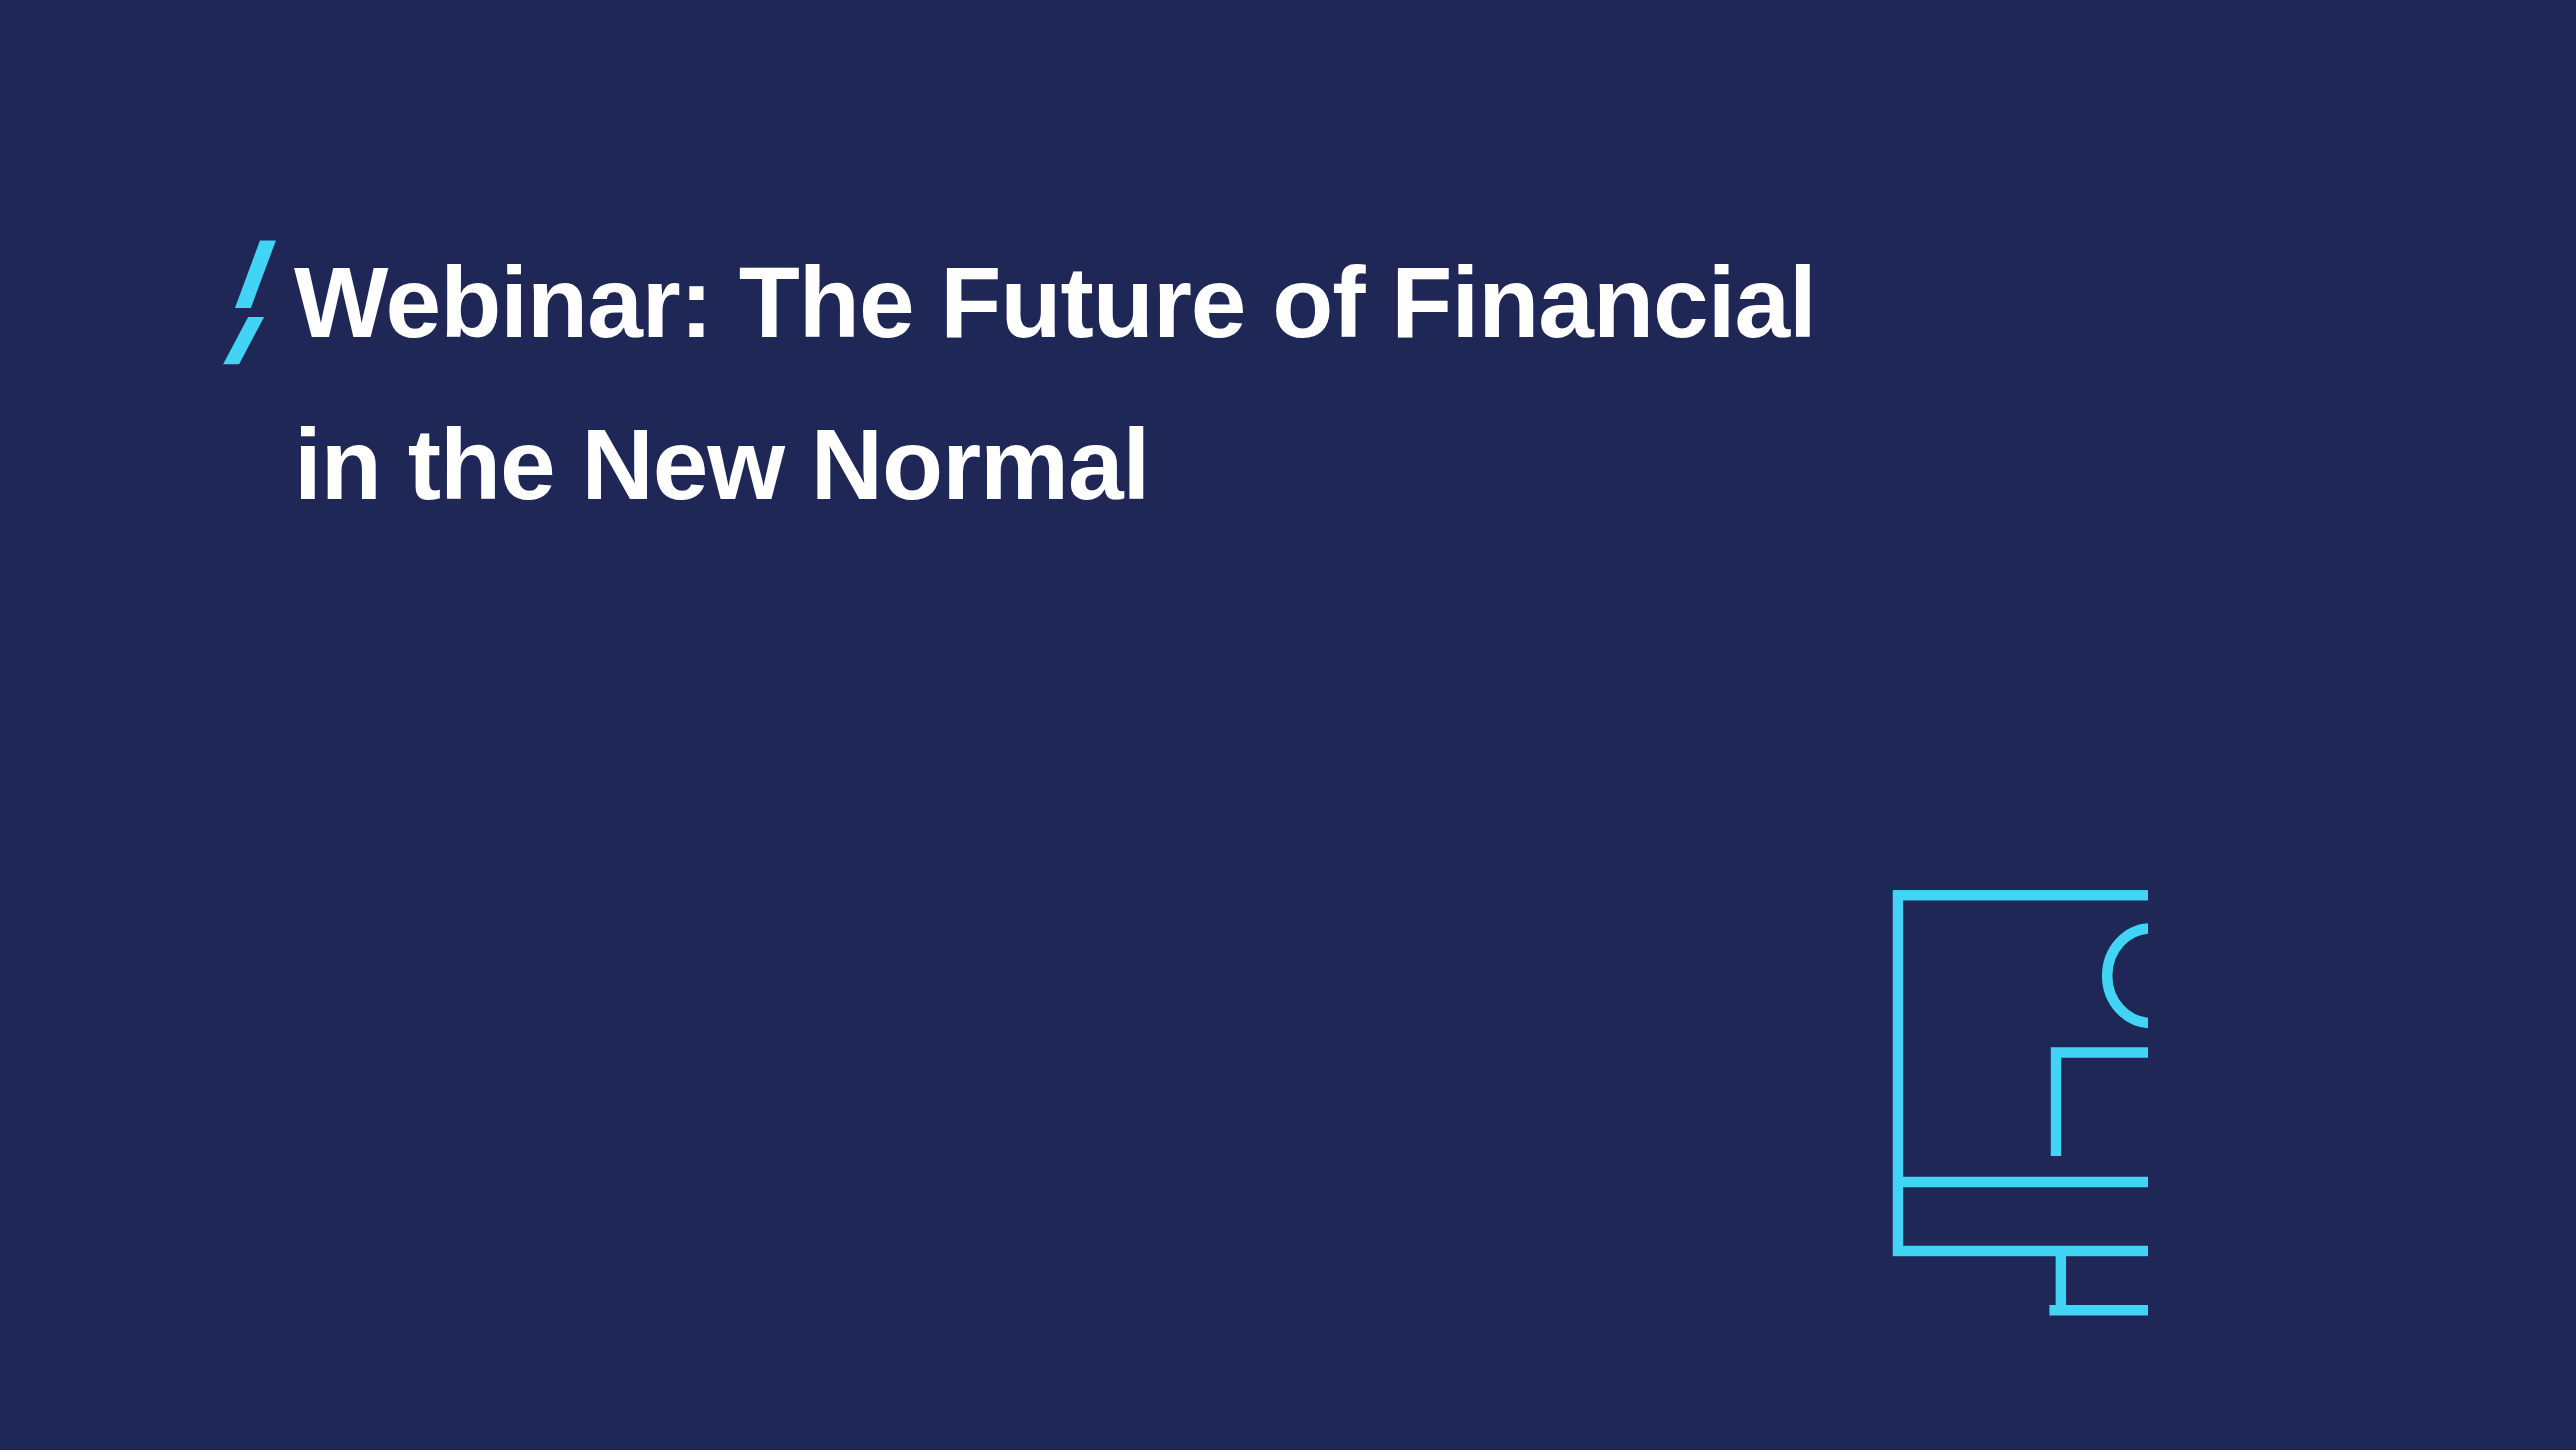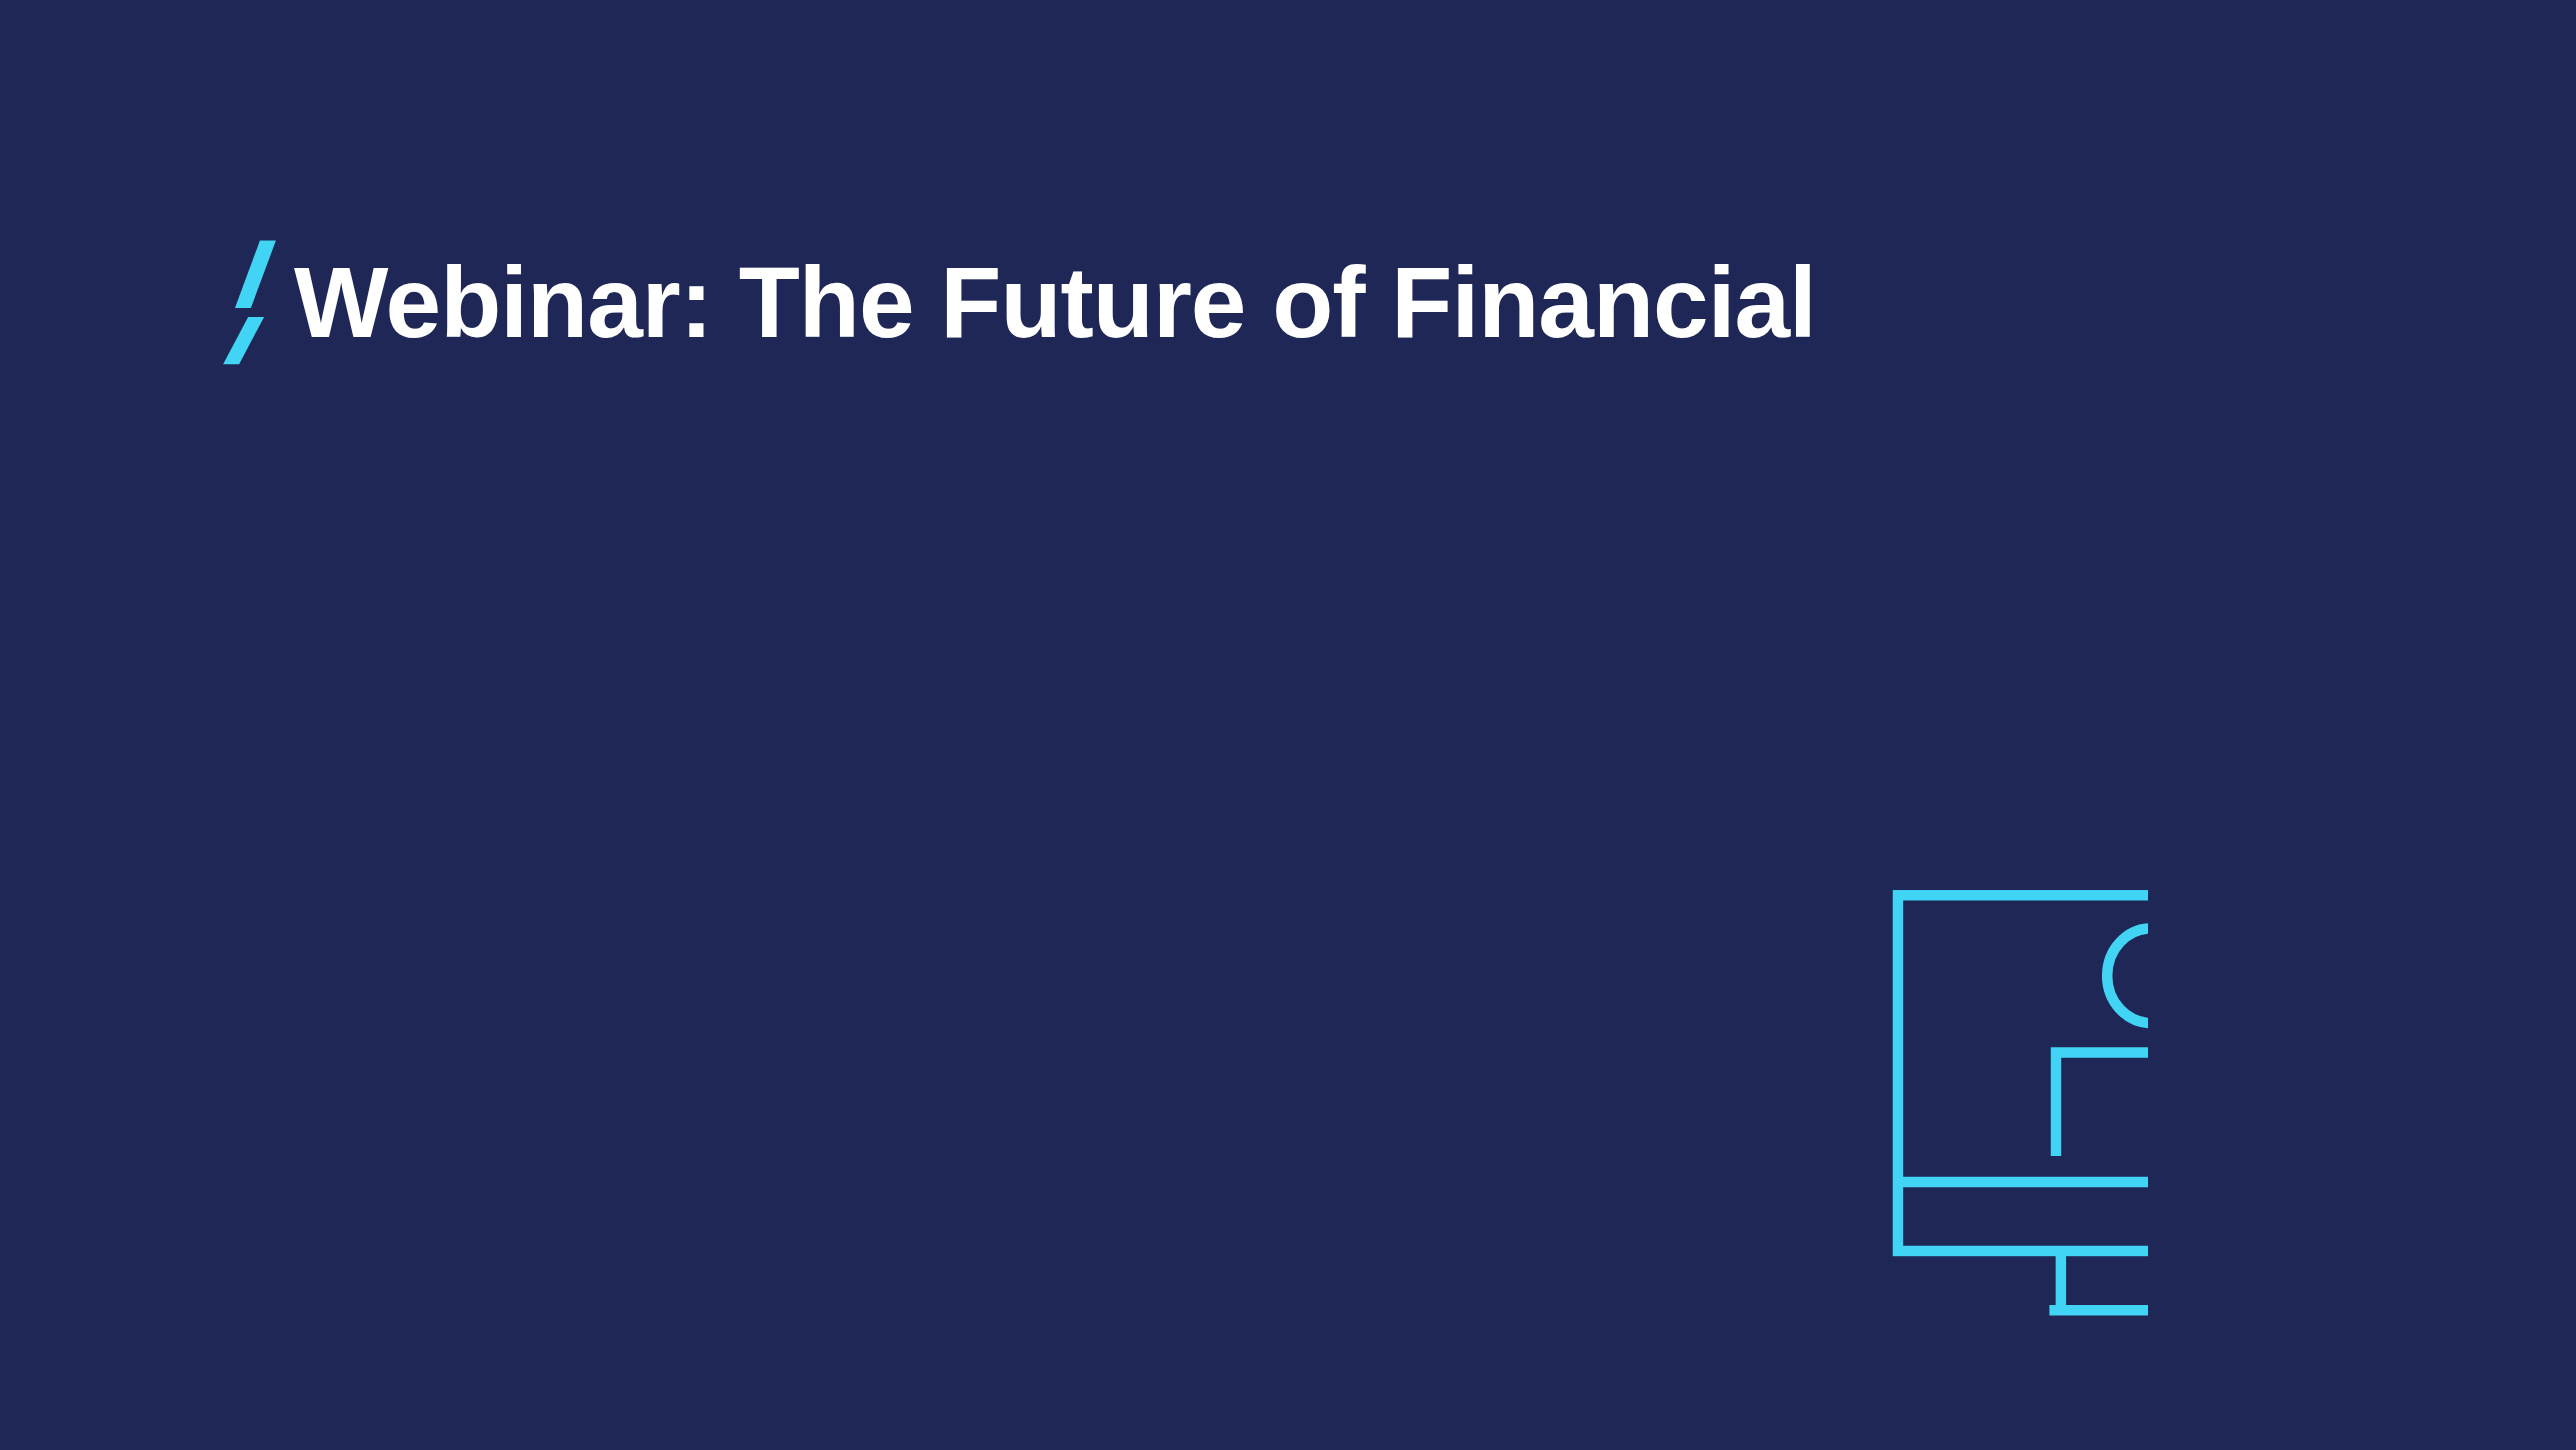--- a/index.html
+++ b/index.html
@@ -76,20 +76,21 @@
       <svg width="60" height="139" viewBox="0 0 86 200" xmlns="http://www.w3.org/2000/svg">
 
         <polygon points="53,18 76,18 40,115 17,115" fill="#41d4f4"></polygon>
 
         <polygon points="36,128 59,128 23,196 0,196" fill="#41d4f4"></polygon>
       </svg>
     </div>
 
     <div id="title-lines">
       <div class="title-line">Webinar: The Future of Financial</div>
+      <div class="title-line">in the New Normal</div>
     </div>
 
   </div>
 
   <div id="monitor-icon">
     <svg width="543" height="449" viewBox="0 0 780 645" xmlns="http://www.w3.org/2000/svg">
       <g fill="none" stroke="#41d4f4" stroke-width="15">
 
         <rect x="21.5" y="20.5" width="735" height="511"></rect>
 

